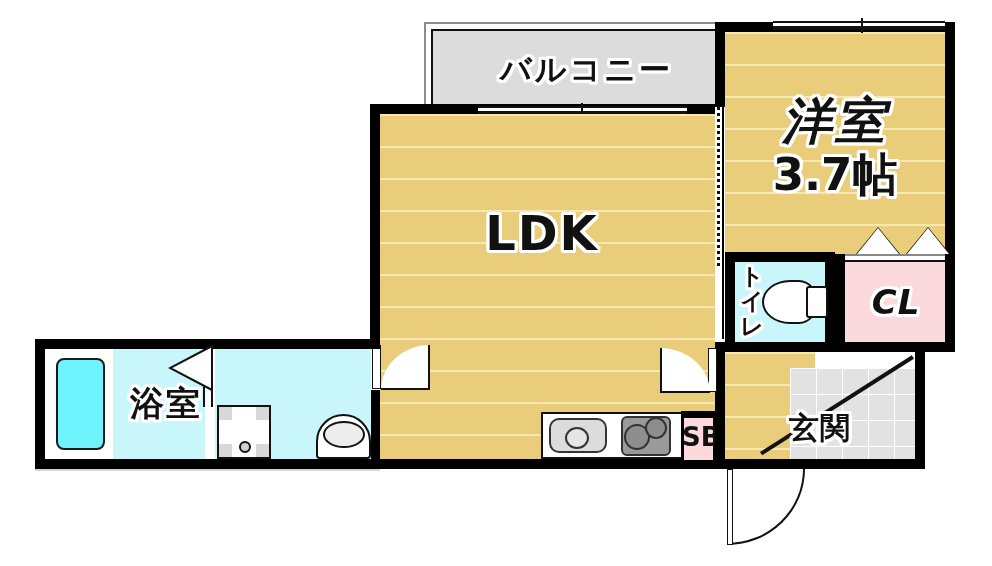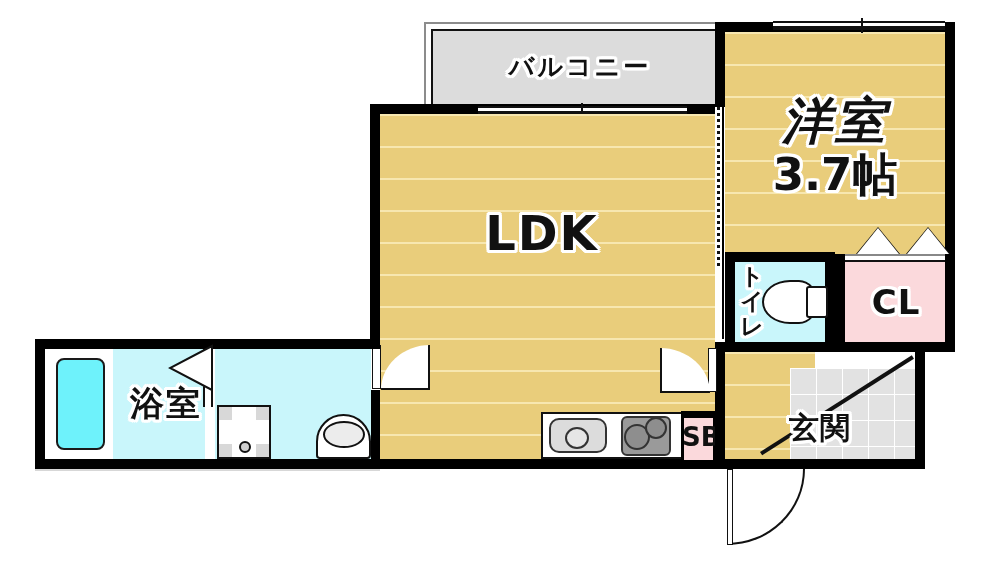--- a/index.html
+++ b/index.html
@@ -48,22 +48,22 @@
       3px 0 0 #fff,-3px 0 0 #fff,0 3px 0 #fff,0 -3px 0 #fff,
       2px 2px 0 #fff,-2px 2px 0 #fff,2px -2px 0 #fff,-2px -2px 0 #fff,
       3px 2px 0 #fff,-3px 2px 0 #fff,3px -2px 0 #fff,-3px -2px 0 #fff,
       2px 3px 0 #fff,-2px 3px 0 #fff,2px -3px 0 #fff,-2px -3px 0 #fff;
   }
   .lbl-ldk{font-size:48px;letter-spacing:2px;}
   .lbl-ldk-sub{font-size:46px;}
   .lbl-room{font-size:50px;letter-spacing:3px;}
   .lbl-room-sub{font-size:45px;}
   .lbl-md{font-size:34px;letter-spacing:2px;}
-  .lbl-balcony{font-size:25px;letter-spacing:3px;}
-  .lbl-cl{font-size:34px;letter-spacing:1px;}
+  .lbl-balcony{font-size:31px;letter-spacing:3px;}
+  .lbl-cl{font-size:34px;letter-spacing:1px;font-style:italic;}
   .lbl-sb{font-size:26px;letter-spacing:0px;}
   .lbl-genkan{font-size:30px;letter-spacing:1px;}
   .lbl-toilet{font-size:23px;line-height:1.12;letter-spacing:0px;}
 
   
   .tub{
     background:#6ef2fb;
     border:2px solid #1a1a1a;
     border-radius:8px;
   }

